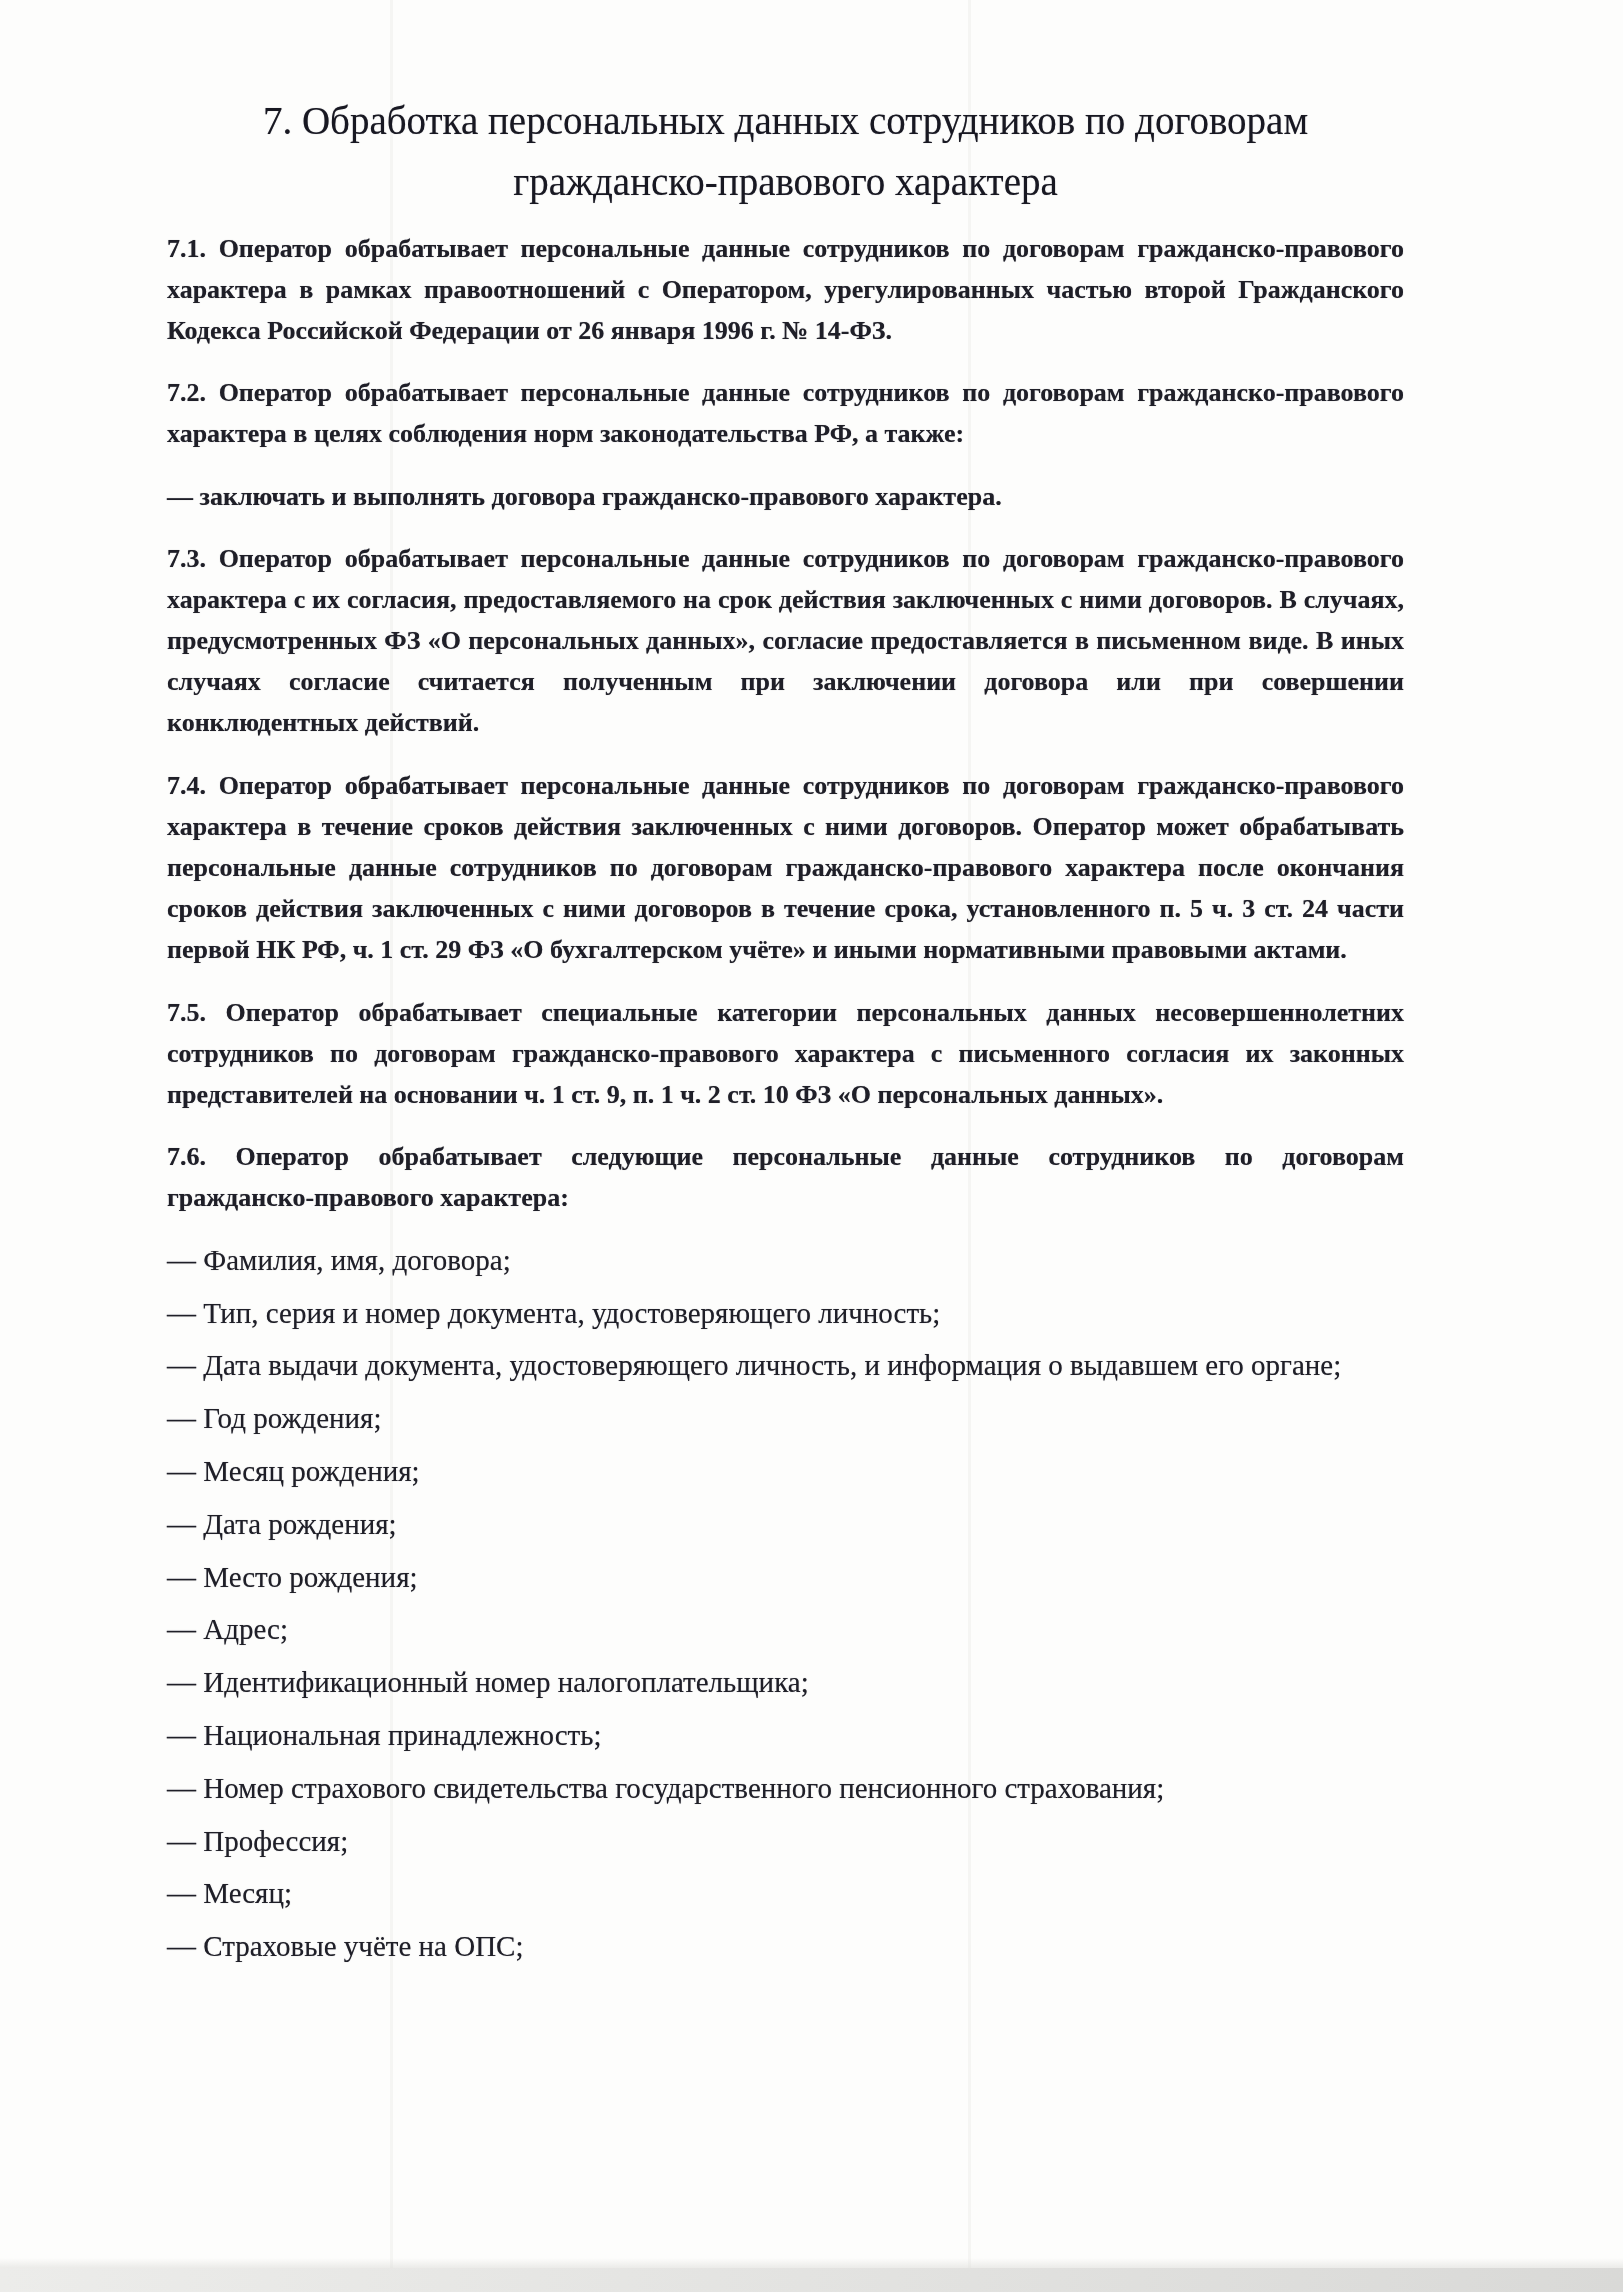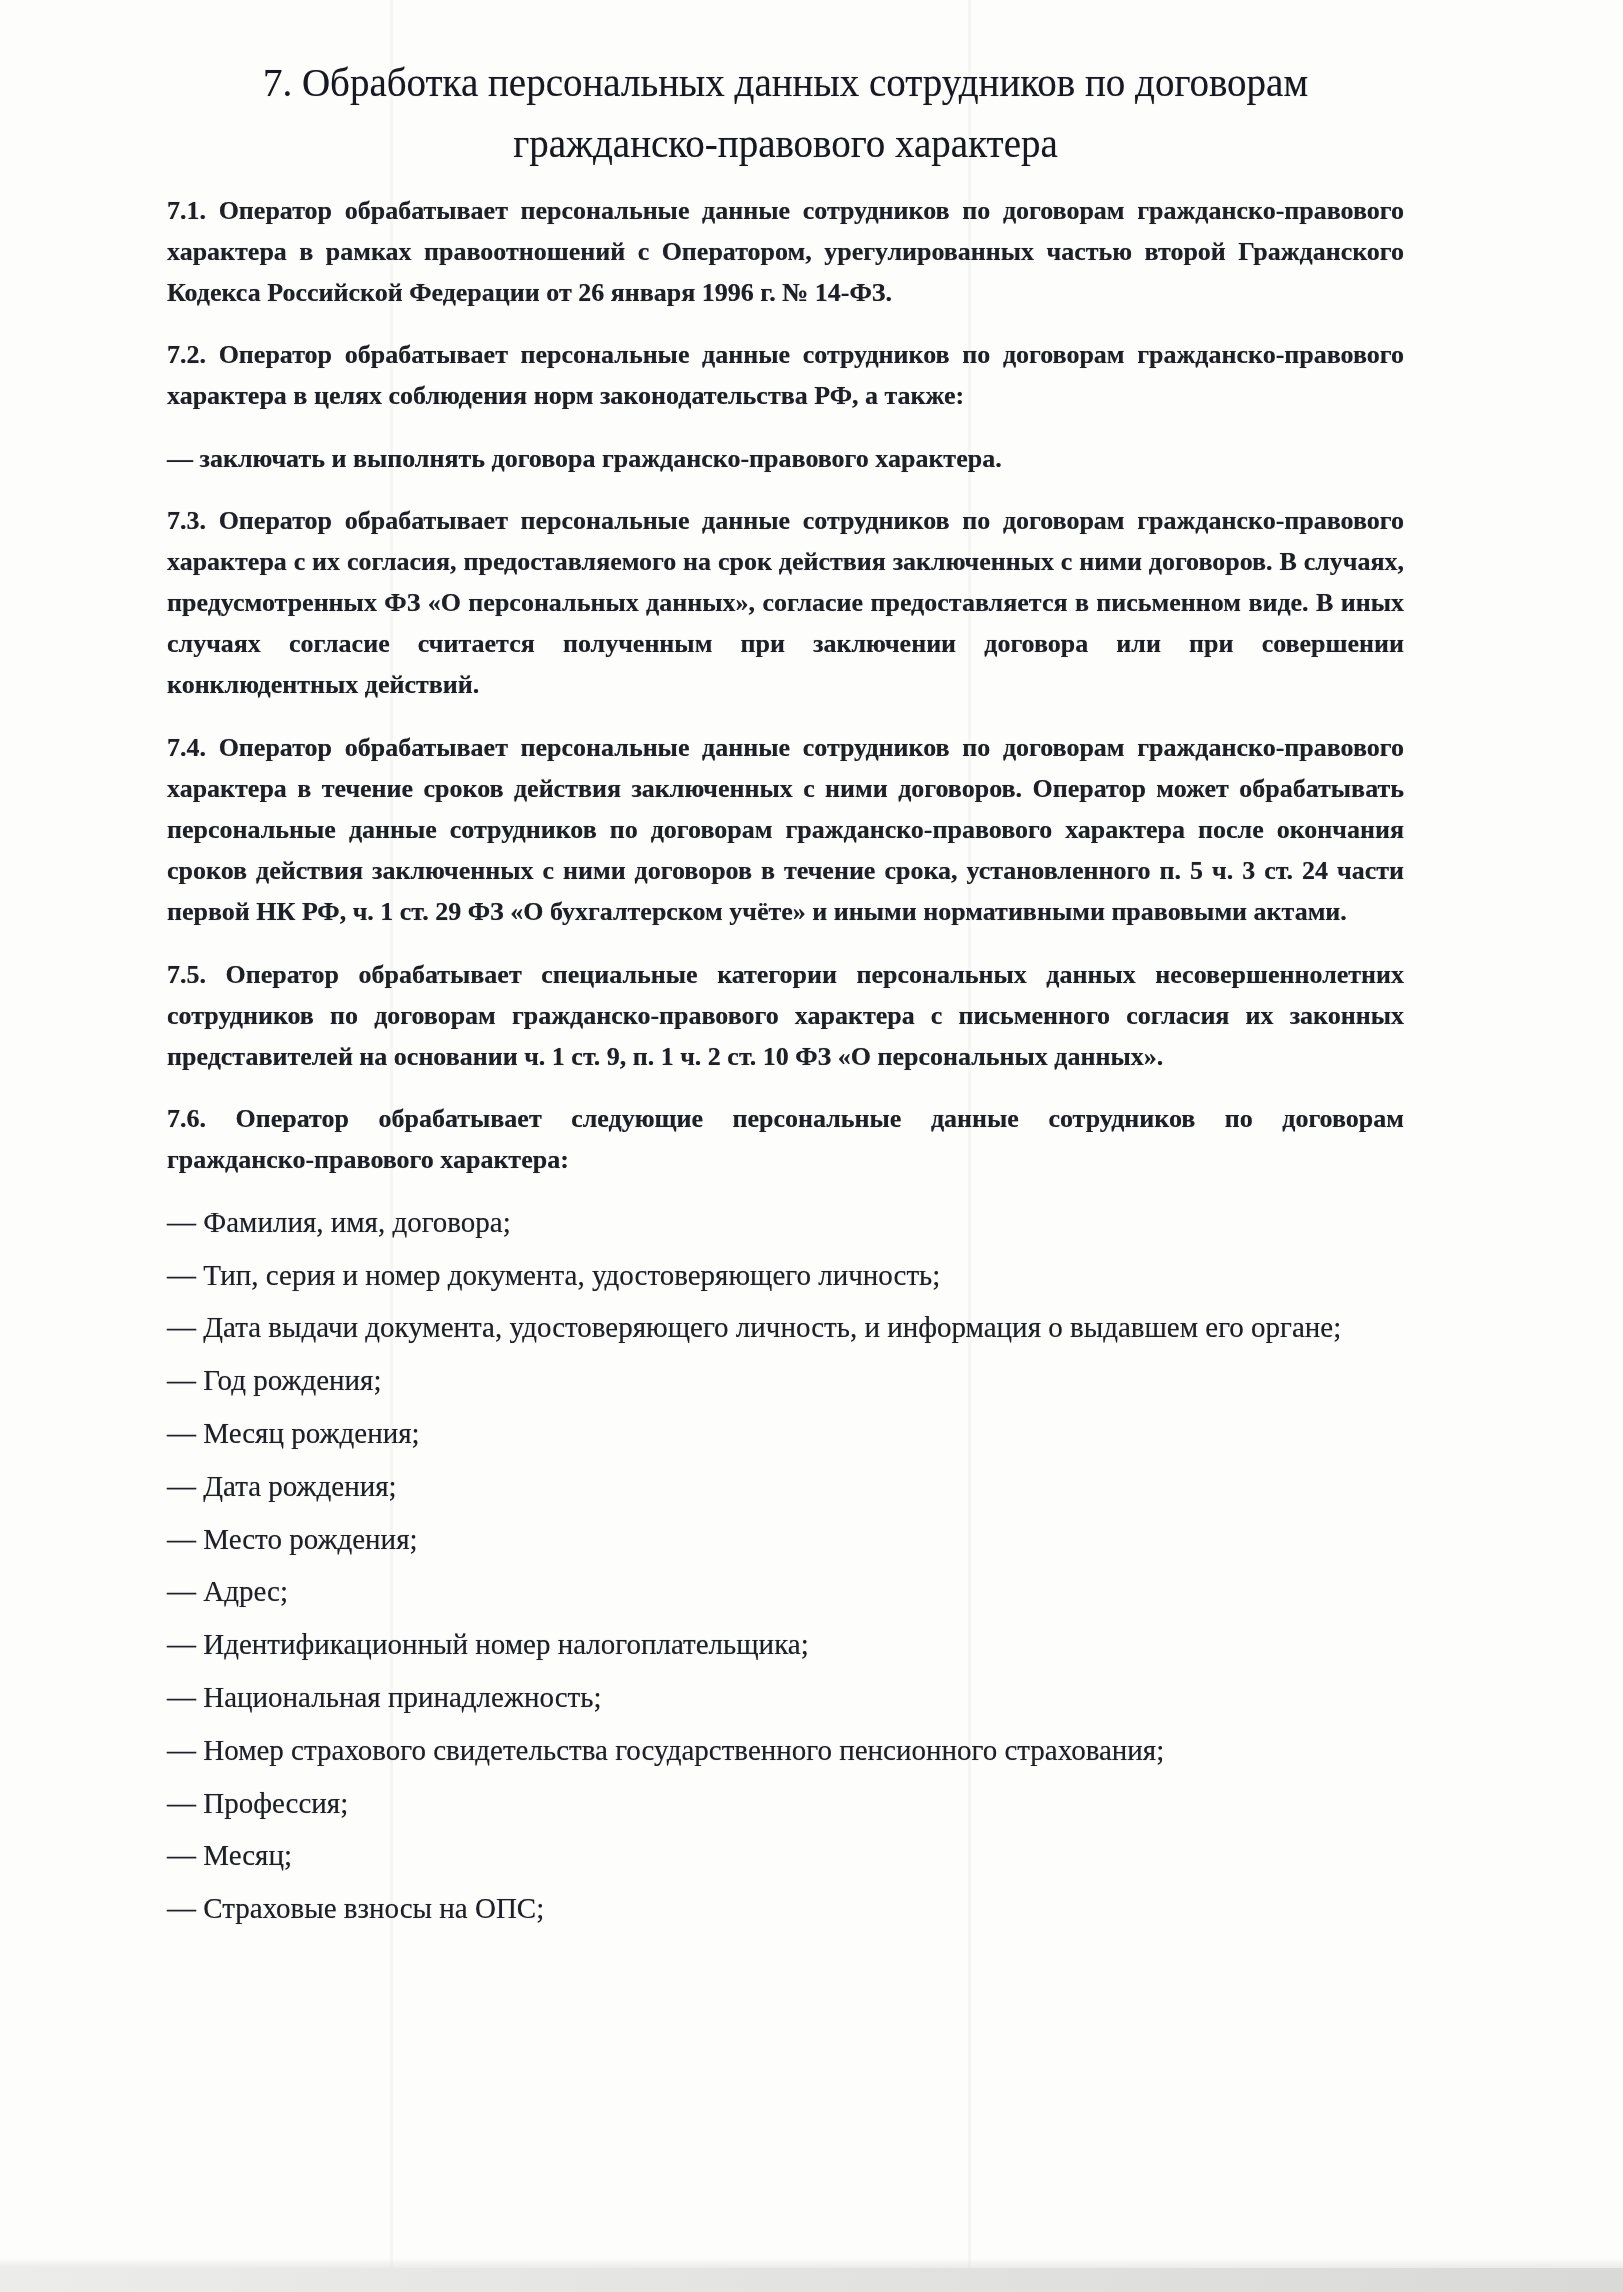--- a/index.html
+++ b/index.html
@@ -36,21 +36,21 @@
     position: absolute;
     left: 0; right: 0; bottom: 25.5px;
     height: 9.8px;
     background: linear-gradient(to bottom, rgba(220,220,216,0), rgba(220,220,216,0.55));
   }
   .content {
     position: absolute;
     left: 167px;
     top: 0;
     width: 1237px;
-    padding-top: 52px;
+    padding-top: 90px;
     color: #24242c;
     filter: blur(0.3px) contrast(1.05);
     text-shadow: 0 0 0.8px rgba(35,35,50,0.5);
   }
   .doc-title {
     text-align: center;
     font-size: 39px;
     line-height: 61px;
     font-weight: normal;
     color: #1d1d26;
@@ -99,21 +99,21 @@
     <p class="dash-item">— Год рождения;</p>
     <p class="dash-item">— Месяц рождения;</p>
     <p class="dash-item">— Дата рождения;</p>
     <p class="dash-item">— Место рождения;</p>
     <p class="dash-item">— Адрес;</p>
     <p class="dash-item">— Идентификационный номер налогоплательщика;</p>
     <p class="dash-item">— Национальная принадлежность;</p>
     <p class="dash-item">— Номер страхового свидетельства государственного пенсионного страхования;</p>
     <p class="dash-item">— Профессия;</p>
     <p class="dash-item">— Месяц;</p>
-    <p class="dash-item">— Страховые взносы на ОПС;</p>
+    <p class="dash-item">— Страховые учёте на ОПС;</p>
 
   </div>
 
   <div class="scan-band-soft"></div>
   <div class="scan-band"></div>
 
 </div>
 
 
 </body></html>

